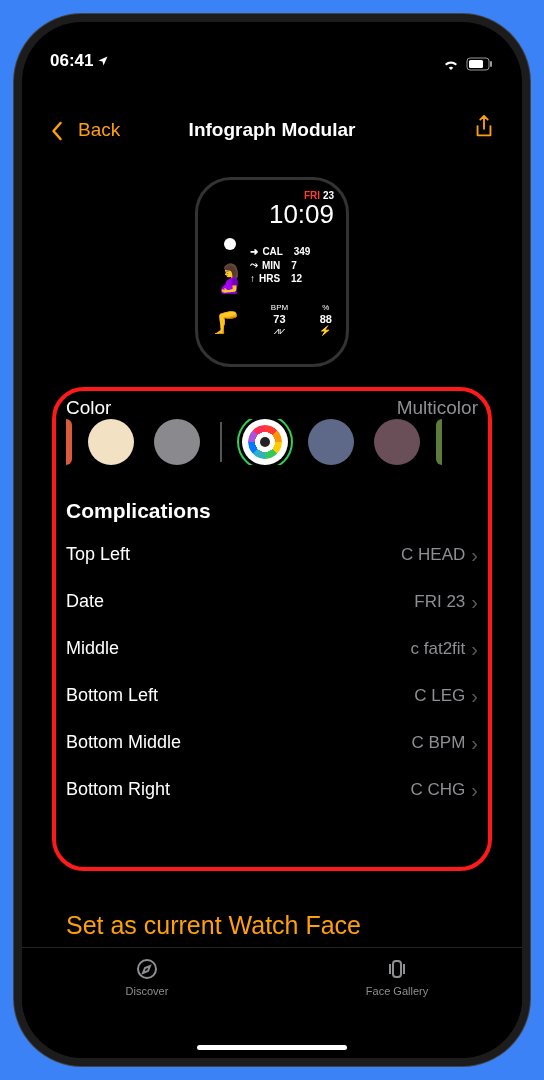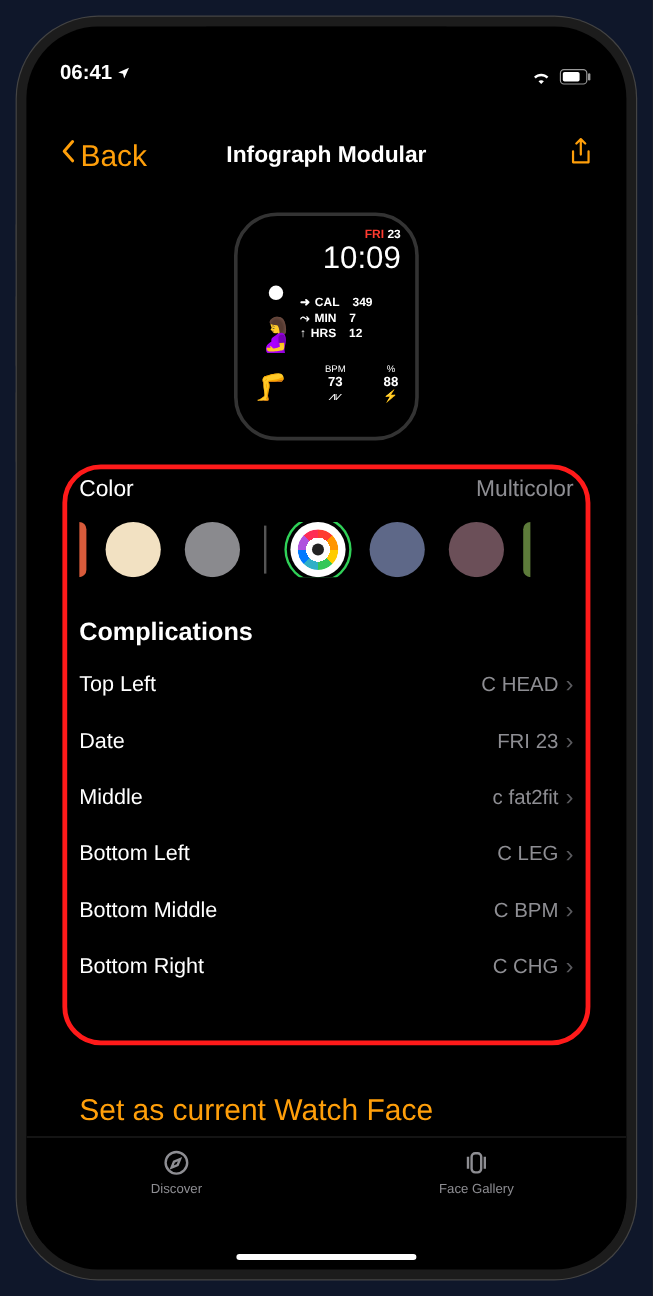--- a/index.html
+++ b/index.html
@@ -7,21 +7,21 @@
     padding: 0;
     background: #3a3a3a;
     font-family: -apple-system, "Helvetica Neue", Helvetica, Arial, sans-serif;
     display: flex;
     justify-content: center;
     align-items: flex-start;
   }
   .screen {
     width: 544px;
     height: 1080px;
-    background: #0f172a;
+    background: #3b82f6;
     position: relative;
     box-sizing: border-box;
   }
   .phone-frame {
     position: absolute;
     left: 22px;
     top: 22px;
     width: 500px;
     height: 1036px;
     background: #000;
@@ -68,24 +68,24 @@
     right: 0;
     height: 46px;
     display: flex;
     align-items: center;
     justify-content: space-between;
     padding: 0 28px;
     color: #fff;
   }
   .back {
     color: #ff9f0a;
-    font-size: 25px;
-    display: flex;
-    align-items: flex-start;
-    gap: 4px;
+    font-size: 19px;
+    display: flex;
+    align-items: flex-end;
+    gap: 15px;
     cursor: pointer;
   }
   .title {
     font-size: 19px;
     font-weight: 600;
     position: absolute;
     left: 0;
     right: 0;
     text-align: center;
     pointer-events: none;
@@ -141,21 +141,21 @@
     top: 375px;
     left: 44px;
     right: 44px;
     color: #fff;
   }
   .color-row {
     display: flex;
     justify-content: space-between;
     align-items: center;
     font-size: 19px;
-    margin-bottom: 16px;
+    margin-bottom: 0;
   }
   .color-val { color: #8e8e93; font-size: 19px; }
   .swatches {
     display: flex;
     align-items: center;
     gap: 20px;
     margin-bottom: 34px;
     overflow: hidden;
   }
   .edge-sw {

